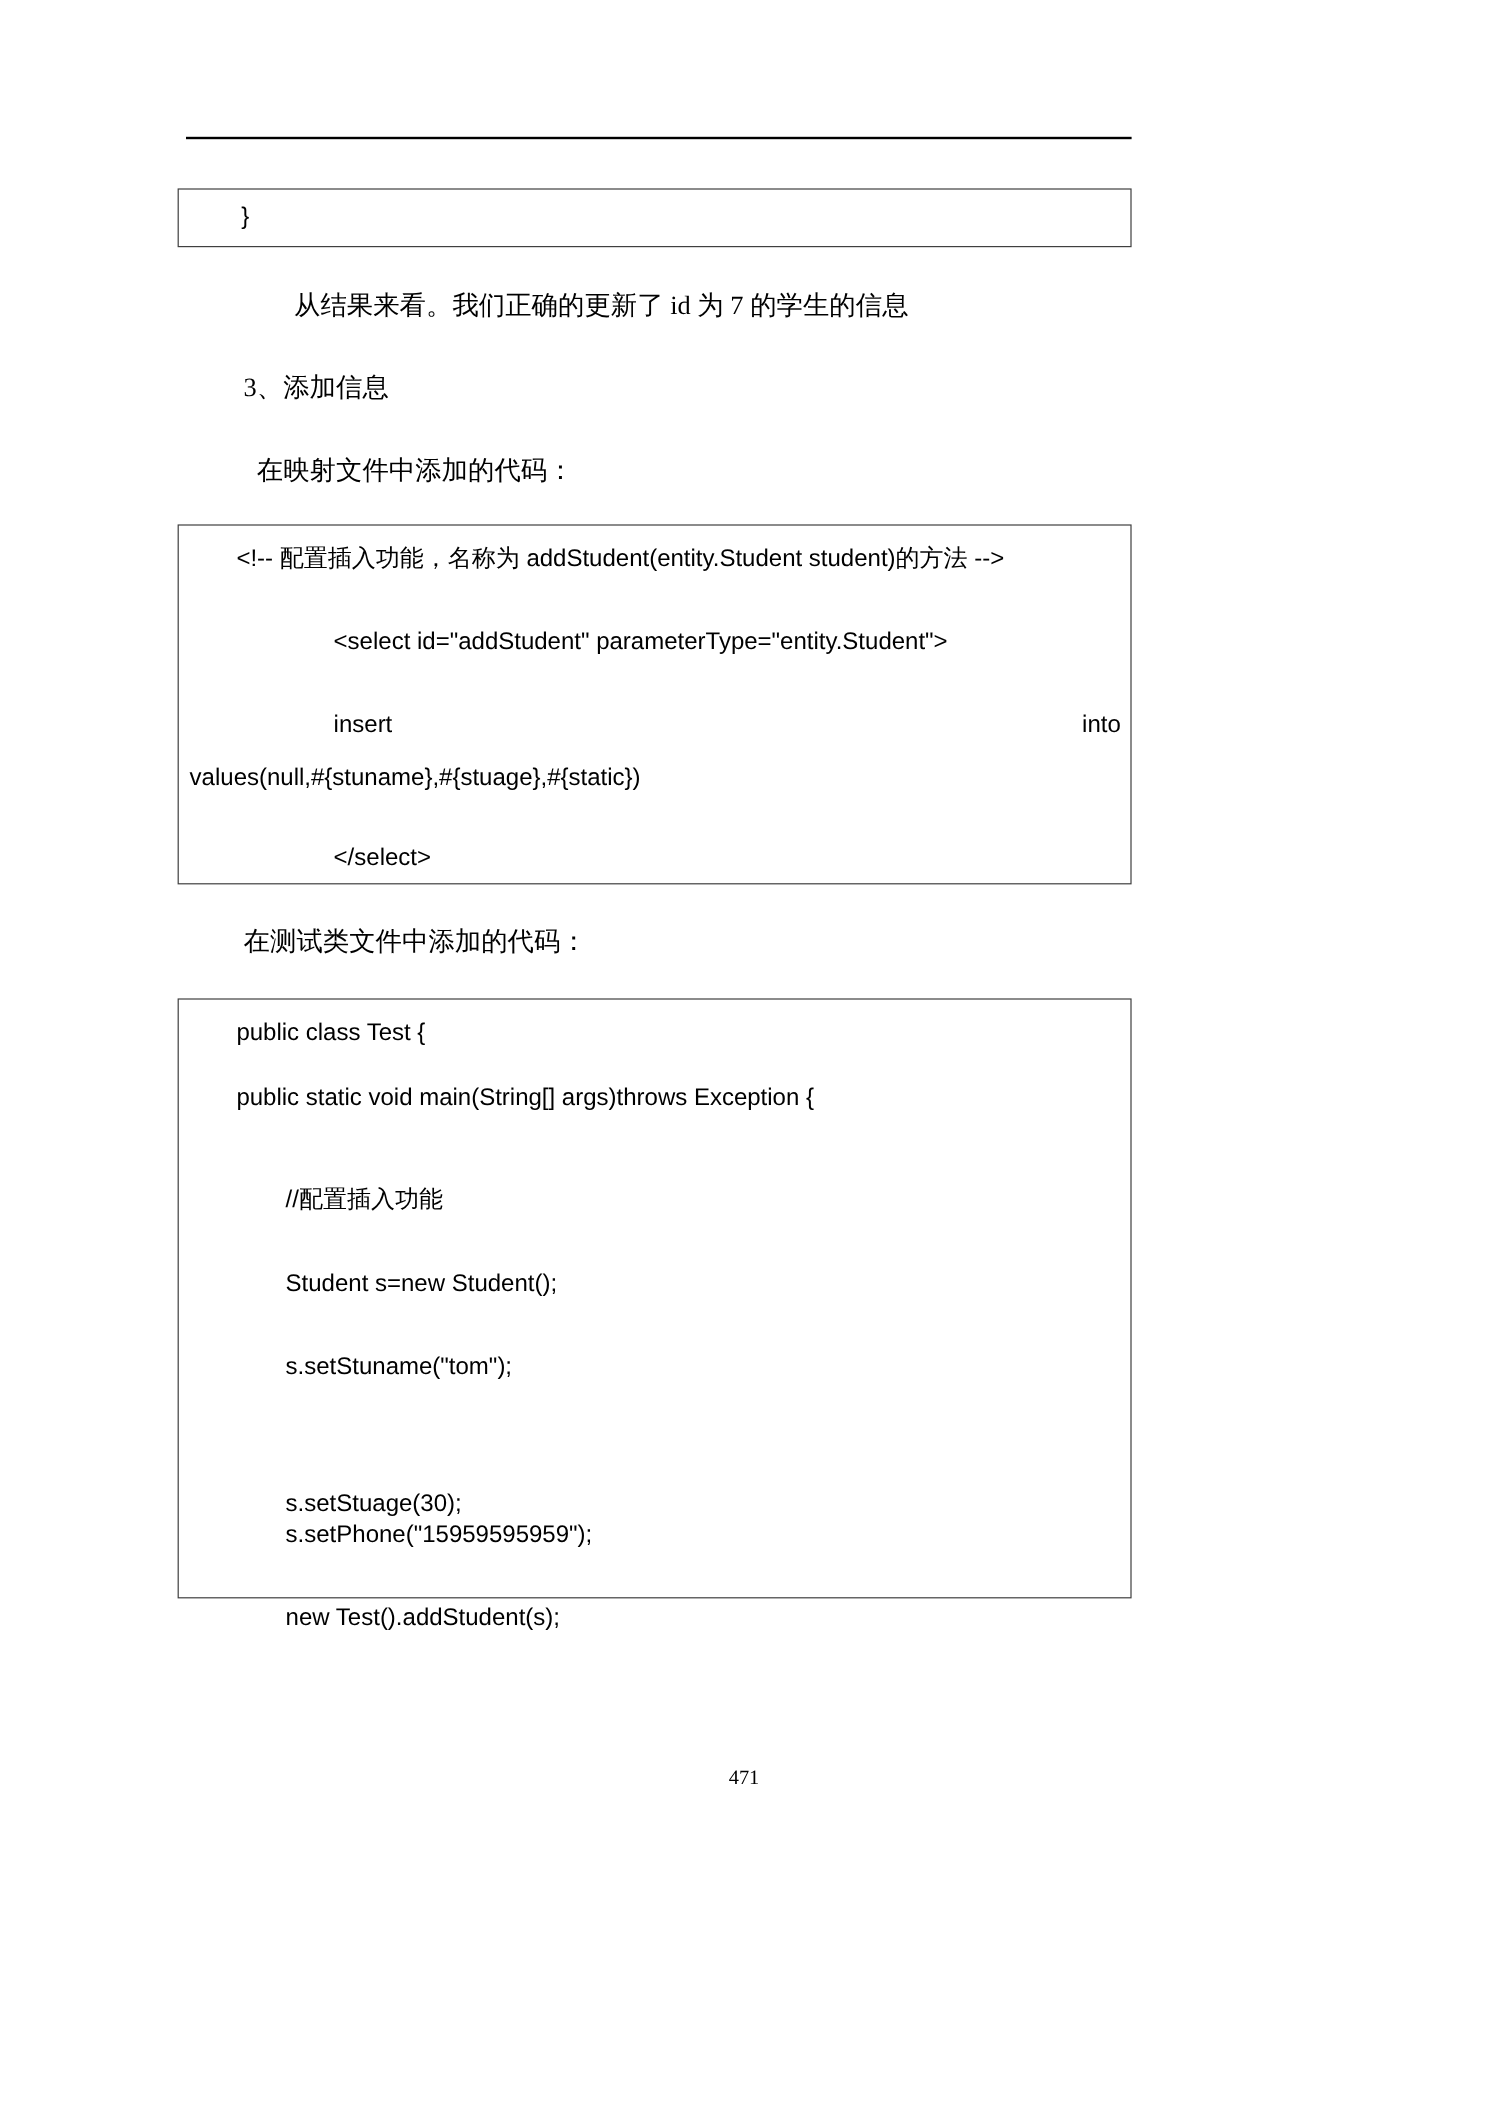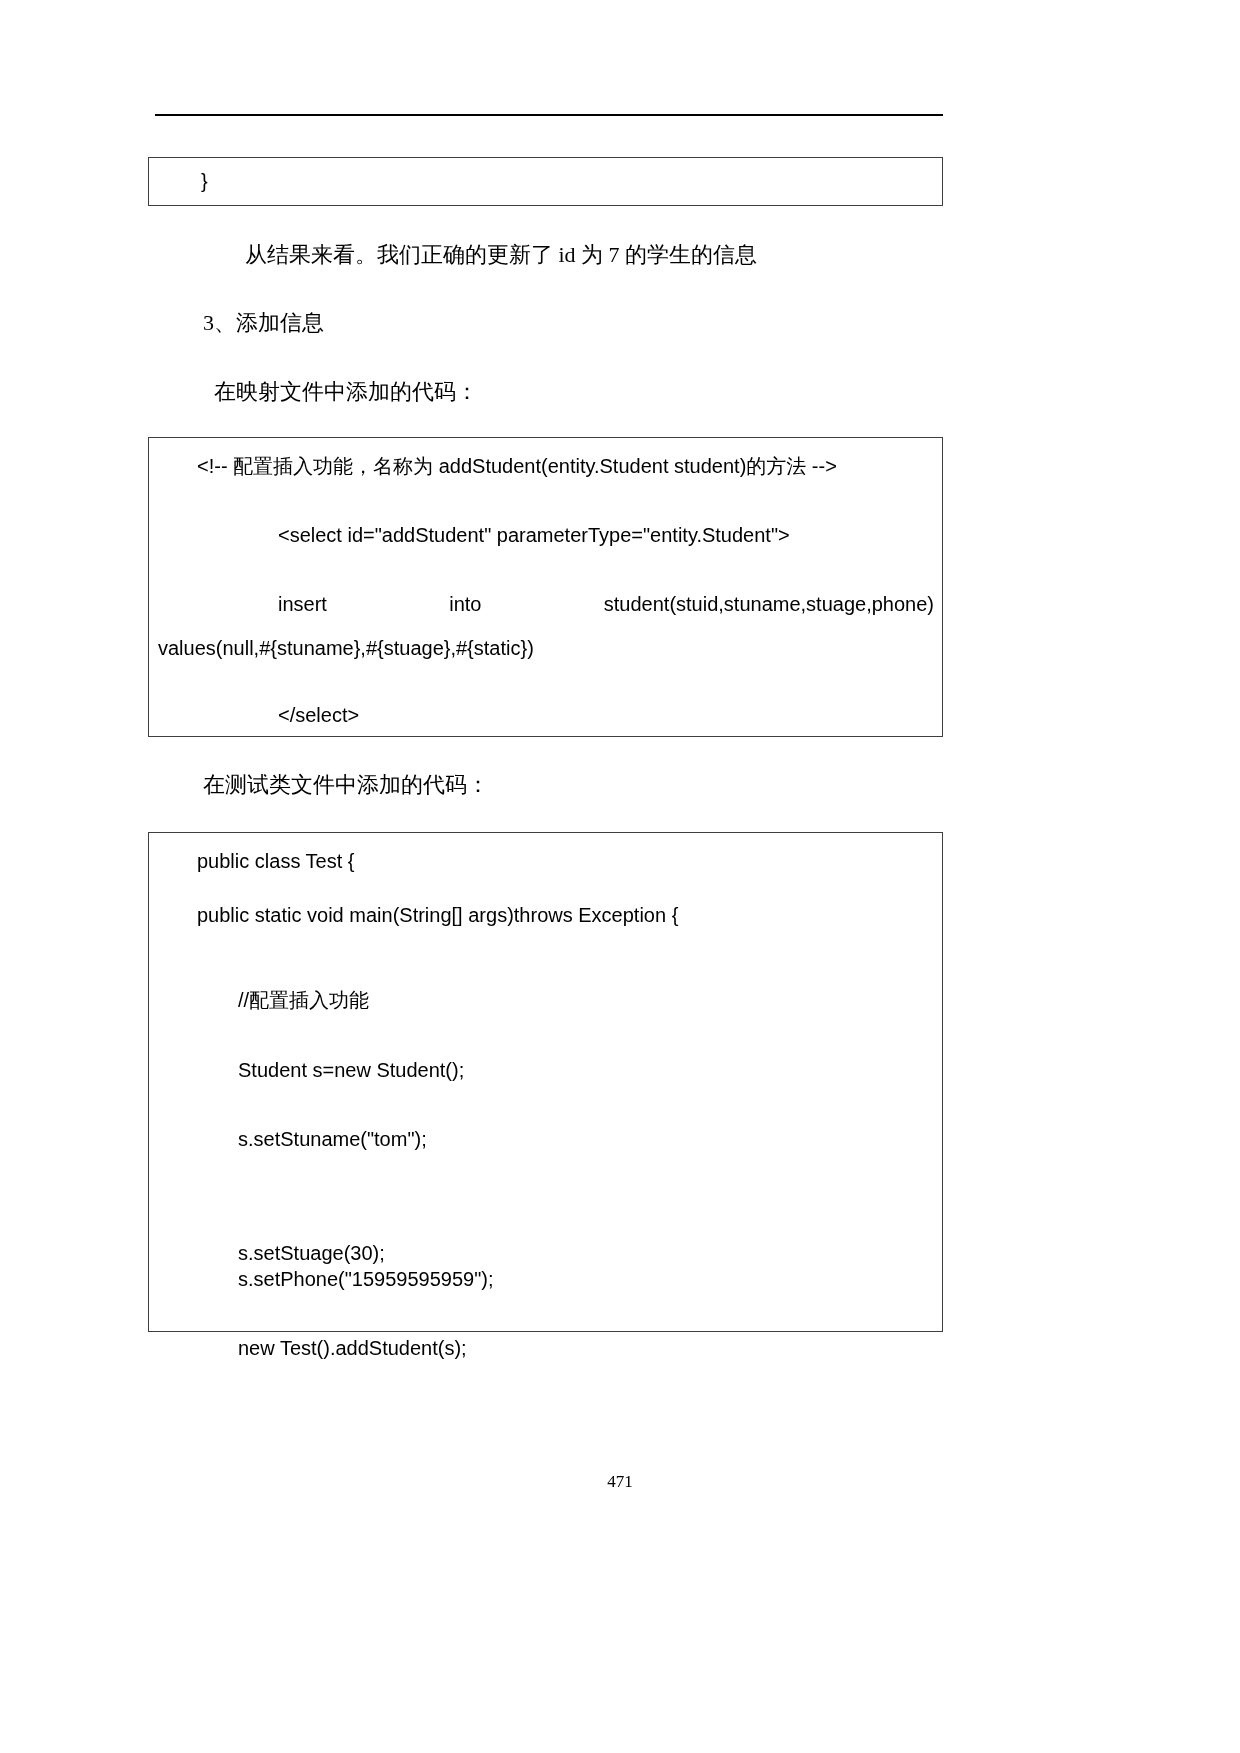--- a/index.html
+++ b/index.html
@@ -107,21 +107,20 @@
   <p class="para para-heading">3、添加信息</p>
 
   <p class="para para-mapper-intro">在映射文件中添加的代码：</p>
 
   <div class="box code-box mapper-box">
     <div class="code-line mapper-comment">&lt;!-- 配置插入功能，名称为 addStudent(entity.Student student)的方法 --&gt;</div>
     <div class="code-line mapper-select-open">&lt;select id="addStudent" parameterType="entity.Student"&gt;</div>
     <div class="code-line mapper-insert">
       <span>insert</span>
       <span>into</span>
-      <span>student(stuid,stuname,stuage,phone)</span>
     </div>
     <div class="code-line mapper-insert-wrap">values(null,#{stuname},#{stuage},#{static})</div>
     <div class="code-line mapper-select-close">&lt;/select&gt;</div>
   </div>
 
   <p class="para para-test-intro">在测试类文件中添加的代码：</p>
 
   <div class="box code-box test-box">
     <div class="code-line test-line outer t0">public class Test {</div>
     <div class="code-line test-line outer t1">public static void main(String[] args)throws Exception {</div>

